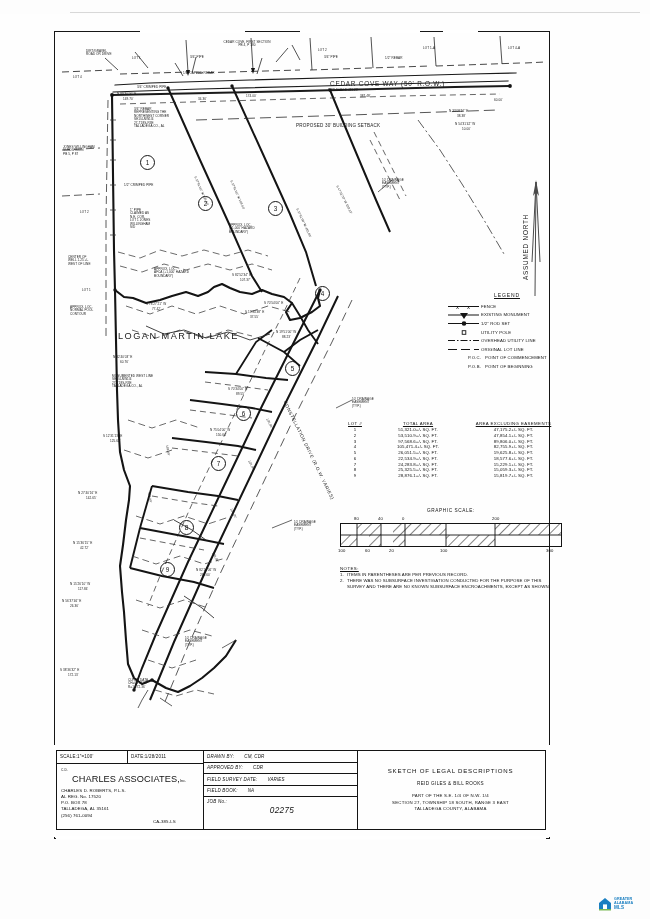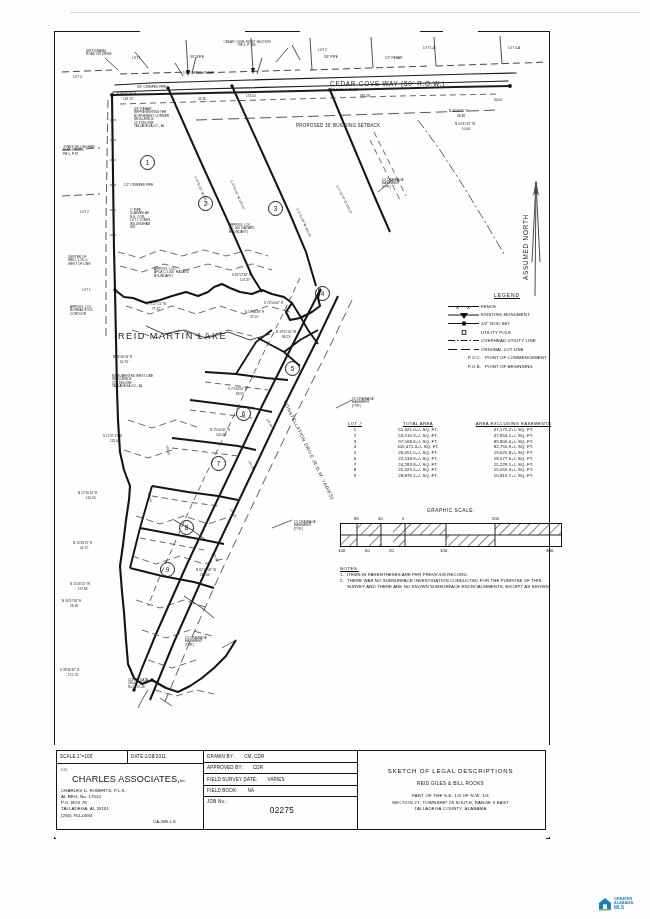--- a/index.html
+++ b/index.html
@@ -64,21 +64,21 @@
   #notes .ni{display:flex;}
   #notes .ni .num{width:7px;flex:0 0 7px;}
 
   
   #titleblock{position:absolute;left:56px;top:750px;width:488px;height:78px;border:1.2px solid #141414;display:flex;}
   #titleblock .col{border-right:1.2px solid #141414;box-sizing:border-box;}
   #tb-left{width:147px;}
   #tb-mid{width:154px;}
   #tb-right{width:185px;border-right:none;display:flex;flex-direction:column;align-items:center;justify-content:center;}
   .tbrow{border-bottom:1.2px solid #141414;box-sizing:border-box;display:flex;align-items:center;
-         font-size:4.5px;letter-spacing:.03em;padding-left:3px;height:11.5px;}
+         font-size:4.5px;letter-spacing:.03em;padding-left:3px;height:11.5px;font-style:italic;}
   .tbrow .k{letter-spacing:.05em;}
   .tbrow .v{margin-left:10px;}
   .tbrow.last{border-bottom:none;}
   #tb-left .scalerow{display:flex;height:11.5px;border-bottom:1.2px solid #141414;}
   #tb-left .scalerow .half{display:flex;align-items:center;font-size:4.5px;padding-left:3px;letter-spacing:.04em;}
   #tb-left .scalerow .h1{width:72px;border-right:1.2px solid #141414;box-sizing:border-box;}
   #tb-left .scalerow .h2{width:73px;}
   #firm{padding:4px 0 0 4px;position:relative;}
   #firm .cd{position:absolute;left:4px;top:4.5px;font-size:3.3px;letter-spacing:.02em;}
   #firm .fname{font-size:9.2px;letter-spacing:.01em;margin-left:11px;display:inline-block;}
@@ -358,21 +358,21 @@
   <div class="t xs" style="left:232px;top:274px;">S 82'52'34" E</div>
   <div class="t xs" style="left:240px;top:279px;">107.37'</div>
   <div class="t xs" style="left:146px;top:303px;">S 78'27'21" W</div>
   <div class="t xs" style="left:152px;top:308px;">77.42'</div>
   <div class="t xs" style="left:245px;top:311px;">S 13'34'38" E</div>
   <div class="t xs" style="left:250px;top:316px;">37.55'</div>
   <div class="t xs" style="left:276px;top:331px;">N 19'51'00" W</div>
   <div class="t xs" style="left:282px;top:336px;">88.23'</div>
   <div class="t xs" style="left:264px;top:302px;">S 70'54'00" E</div>
 
-  <div class="t xl" style="left:118px;top:331px;">REID MARTIN LAKE</div>
+  <div class="t xl" style="left:118px;top:331px;">LOGAN MARTIN LAKE</div>
 
   <div class="t xs" style="left:113px;top:356px;">N 32'40'03" E</div>
   <div class="t xs" style="left:120px;top:361px;">60.76'</div>
   <div class="t xs" style="left:112px;top:375px;width:46px;">MONUMENTED WEST LINE<br>SE1/4-NW1/4<br>27-T18S-R3E<br>TALLADEGA CO., AL</div>
 
   <div class="t xs" style="left:228px;top:388px;">S 70'34'00" E</div>
   <div class="t xs" style="left:236px;top:393px;">89.55'</div>
   <div class="t xs" style="left:210px;top:429px;">N 75'04'00" W</div>
   <div class="t xs" style="left:216px;top:434px;">150.64'</div>
   <div class="t xs" style="left:103px;top:435px;">S 12'31'13" E</div>

